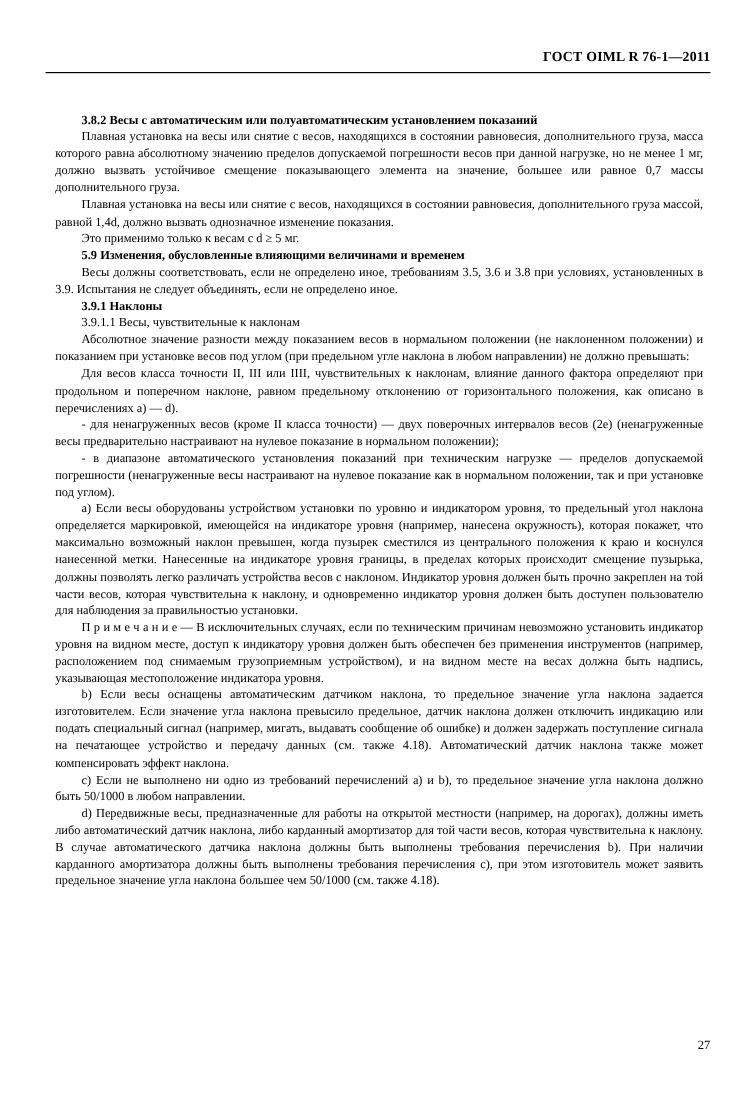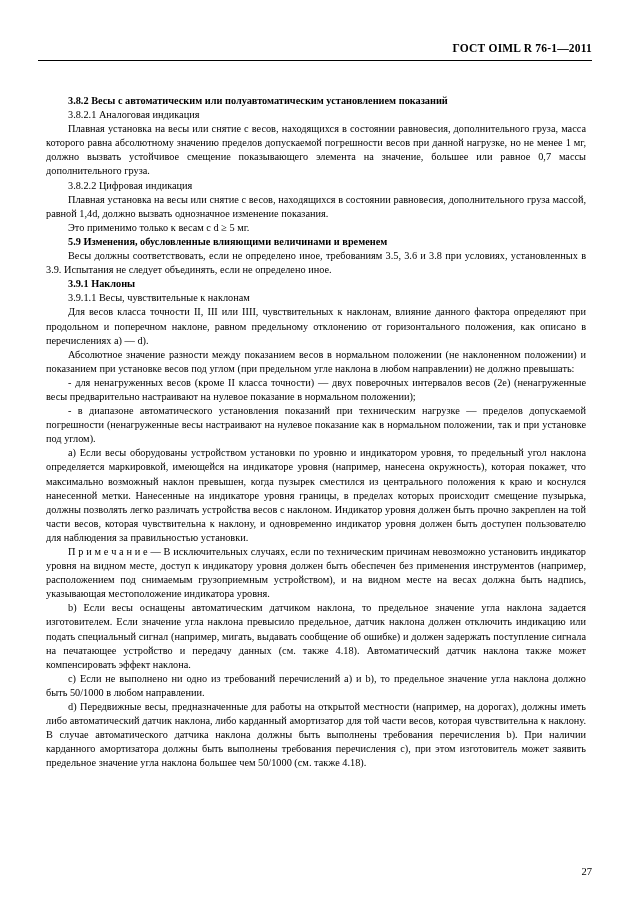--- a/index.html
+++ b/index.html
@@ -69,31 +69,29 @@
 </head>
 <body>
 
 <div class="page">
 
   <div class="header">ГОСТ OIML R 76-1—2011</div>
   <div class="header-rule"></div>
 
   <div class="content">
     <p class="ind bold">3.8.2 Весы с автоматическим или полуавтоматическим установлением показаний</p>
-    <p class="ind">3.8.2.1 Аналоговая индикация</p>
     <p class="ind">Плавная установка на весы или снятие с весов, находящихся в состоянии равновесия, дополнительного груза, масса которого равна абсолютному значению пределов допускаемой погрешности весов при данной нагрузке, но не менее 1 мг, должно вызвать устойчивое смещение показывающего элемента на значение, большее или равное 0,7 массы дополнительного груза.</p>
-    <p class="ind">3.8.2.2 Цифровая индикация</p>
     <p class="ind">Плавная установка на весы или снятие с весов, находящихся в состоянии равновесия, дополнительного груза массой, равной 1,4d, должно вызвать однозначное изменение показания.</p>
     <p class="ind">Это применимо только к весам с d ≥ 5 мг.</p>
     <p class="ind bold">5.9 Изменения, обусловленные влияющими величинами и временем</p>
     <p class="ind">Весы должны соответствовать, если не определено иное, требованиям 3.5, 3.6 и 3.8 при условиях, установленных в 3.9. Испытания не следует объединять, если не определено иное.</p>
     <p class="ind bold">3.9.1 Наклоны</p>
     <p class="ind">3.9.1.1 Весы, чувствительные к наклонам</p>
+    <p class="ind">Абсолютное значение разности между показанием весов в нормальном положении (не наклоненном положении) и показанием при установке весов под углом (при предельном угле наклона в любом направлении) не должно превышать:</p>
     <p class="ind">Для весов класса точности II, III или IIII, чувствительных к наклонам, влияние данного фактора определяют при продольном и поперечном наклоне, равном предельному отклонению от горизонтального положения, как описано в перечислениях  а) — d).</p>
-    <p class="ind">Абсолютное значение разности между показанием весов в нормальном положении (не наклоненном положении) и показанием при установке весов под углом (при предельном угле наклона в любом направлении) не должно превышать:</p>
     <p class="ind">- для ненагруженных весов (кроме II класса точности) — двух поверочных интервалов весов (2e) (ненагруженные весы предварительно настраивают на нулевое показание в нормальном положении);</p>
     <p class="ind">- в диапазоне автоматического установления показаний при техническим нагрузке — пределов допускаемой погрешности (ненагруженные весы настраивают на нулевое показание как в нормальном положении, так и при установке под углом).</p>
     <p class="ind">а) Если весы оборудованы устройством установки по уровню и индикатором уровня, то предельный угол наклона определяется маркировкой, имеющейся на индикаторе уровня (например, нанесена окружность), которая покажет, что максимально возможный наклон превышен, когда пузырек сместился из центрального положения к краю и коснулся нанесенной метки. Нанесенные на индикаторе уровня границы, в пределах которых происходит смещение пузырька, должны позволять легко различать устройства весов с наклоном. Индикатор уровня должен быть прочно закреплен на той части весов, которая чувствительна к наклону, и одновременно индикатор уровня должен быть доступен пользователю для наблюдения за правильностью установки.</p>
     <p class="note"><span>П р и м е ч а н и е </span>— В исключительных случаях, если по техническим причинам невозможно установить индикатор уровня на видном месте, доступ к индикатору уровня должен быть обеспечен без применения инструментов (например, расположением под снимаемым грузоприемным устройством), и на видном месте на весах должна быть надпись, указывающая местоположение индикатора уровня.</p>
     <p class="ind">b) Если весы оснащены автоматическим датчиком наклона, то предельное значение угла наклона задается изготовителем. Если значение угла наклона превысило предельное, датчик наклона должен отключить индикацию или подать специальный сигнал (например, мигать, выдавать сообщение об ошибке) и должен задержать поступление сигнала на печатающее устройство и передачу данных (см. также 4.18). Автоматический датчик наклона также может компенсировать эффект наклона.</p>
     <p class="ind">c) Если не выполнено ни одно из требований перечислений а) и b), то предельное значение угла наклона должно быть 50/1000 в любом направлении.</p>
     <p class="ind">d) Передвижные весы, предназначенные  для работы  на открытой  местности  (например, на дорогах), должны иметь либо автоматический датчик наклона, либо карданный амортизатор  для той  части весов, которая чувствительна к наклону. В случае автоматического датчика наклона должны быть выполнены требования перечисления b). При наличии карданного амортизатора должны быть выполнены требования  перечисления с), при этом изготовитель может заявить предельное значение угла наклона большее чем 50/1000 (см. также 4.18).</p>
   </div>
 
   <div class="footer">27</div>

